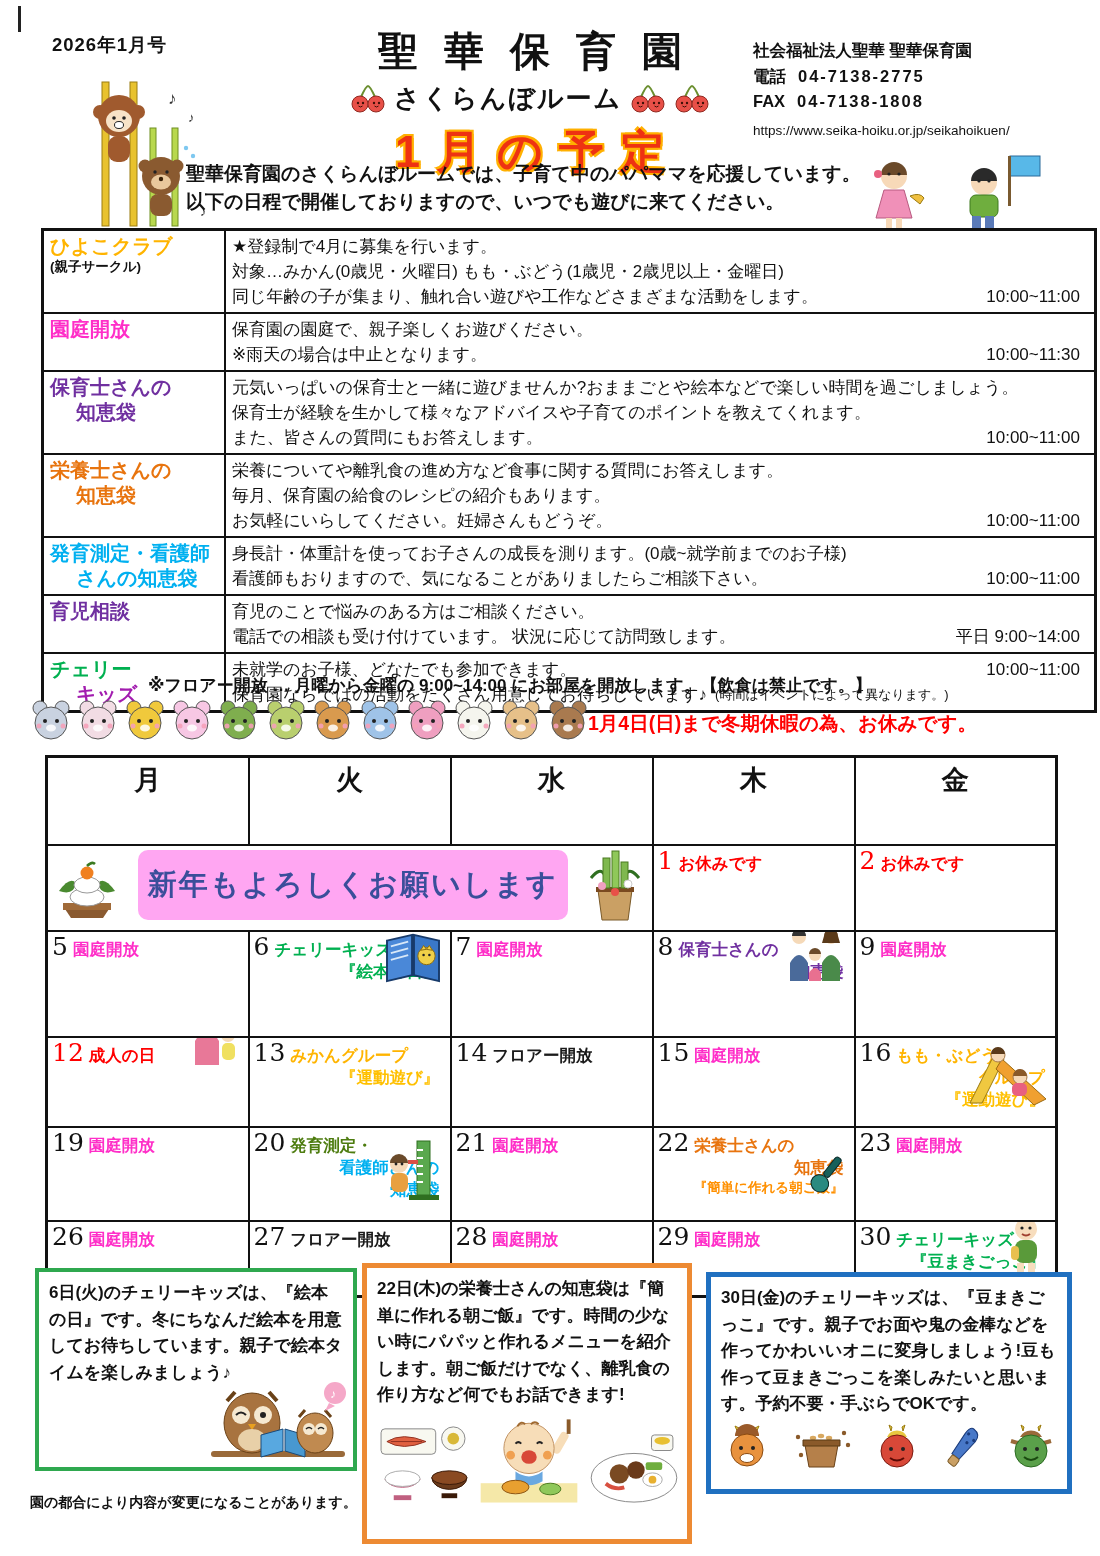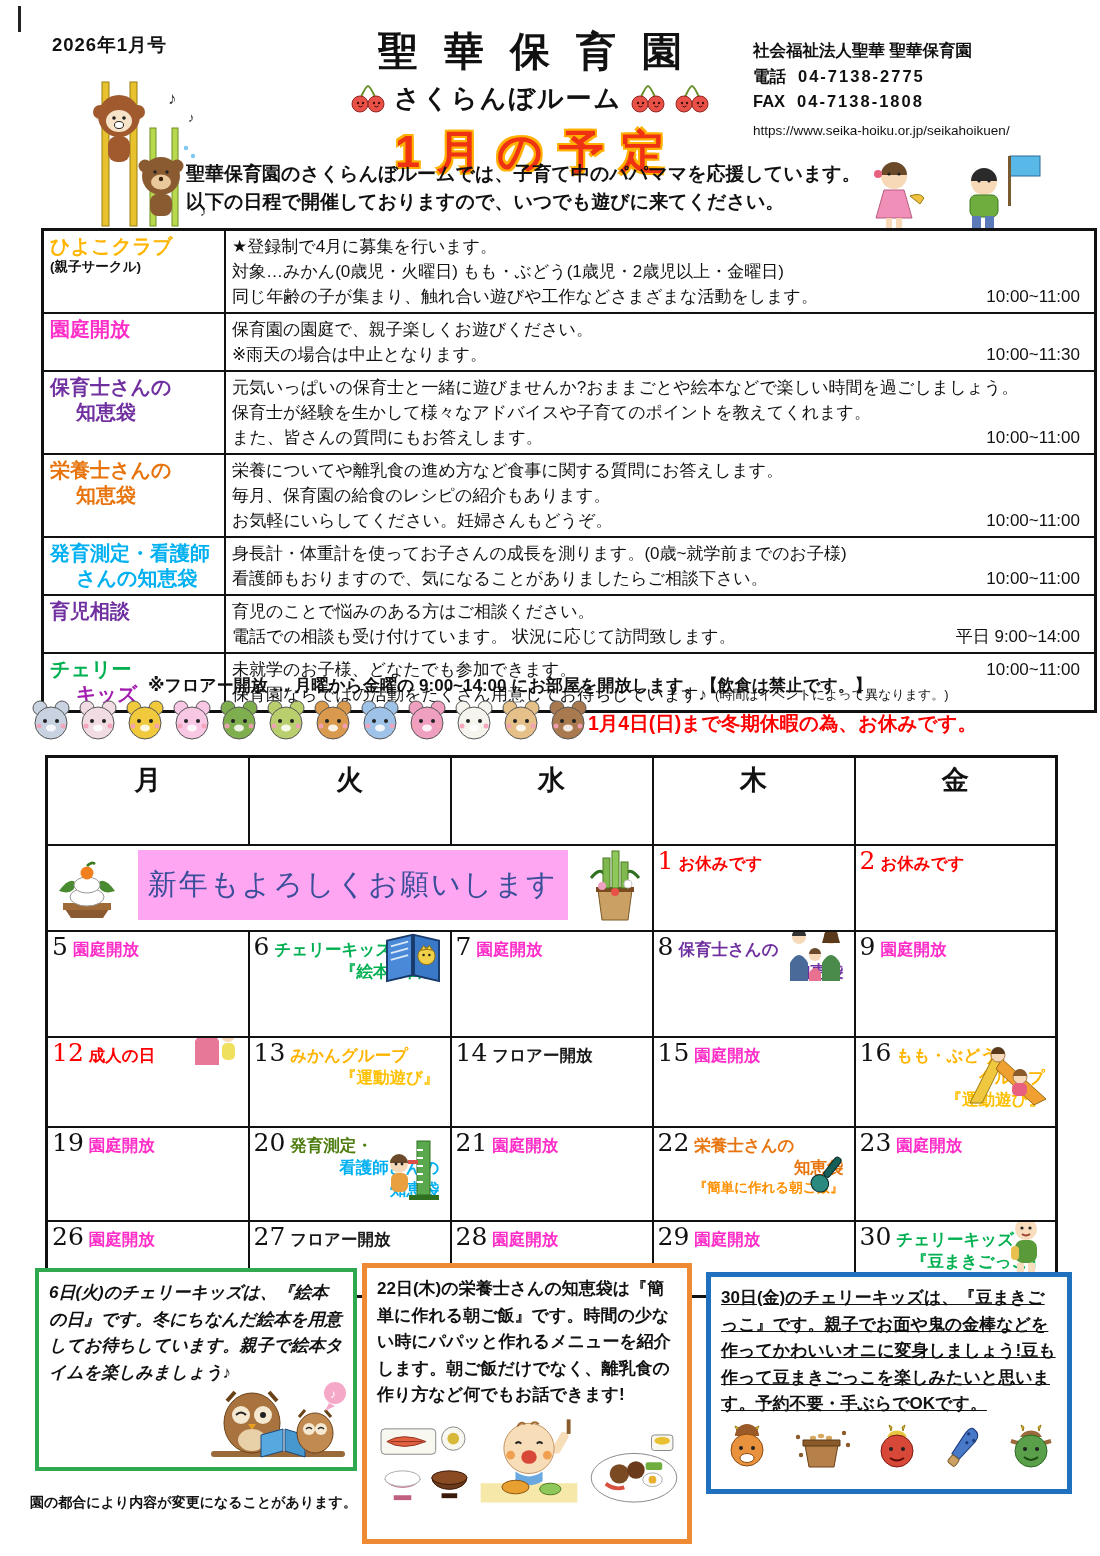--- a/index.html
+++ b/index.html
@@ -50,22 +50,22 @@
   #calendar tbody tr:nth-child(3){height:90px;}
   #calendar tbody tr:nth-child(4){height:94px;}
   #calendar tbody tr:nth-child(5){height:76px;}
   .cell-inner{position:relative;height:100%;}
   .day{font-family:"DejaVu Serif","Liberation Serif",serif;font-size:25px;line-height:1.05;margin-right:5px;}
   .event{font-weight:bold;font-size:16.5px;}
   .event.small{font-size:13.5px;}
   .event-line{display:block;text-align:right;padding-right:6px;}
   .cell-icon{position:absolute;right:1px;bottom:0;line-height:0;}
   .banner-wrap{display:flex;align-items:center;justify-content:space-between;height:100%;padding:0 4px;}
-  .banner-text{background:#FFA6F2;color:#3A4E9A;font-size:29px;font-weight:normal;letter-spacing:2px;
-               padding:15px 10px;white-space:nowrap;}
+  .banner-text{background:#FFA6F2;color:#3A4E9A;font-size:29px;font-weight:bold;letter-spacing:2px;
+               padding:15px 10px;white-space:nowrap;border-radius:10px;}
 
   
   .info-box{position:absolute;background:#fff;box-sizing:border-box;}
   .info-box p{margin:0;font-size:17px;line-height:26.5px;font-weight:bold;}
   #box0{left:35px;top:1268px;width:322px;height:203px;border:4px solid #2FA84F;padding:8px 10px;}
   #box0 .box-icons{position:absolute;right:4px;bottom:2px;line-height:0;}
   #box1{left:362px;top:1263px;width:330px;height:281px;border:5px solid #ED8A33;padding:8px 10px;}
   #box1 .box-icons{display:flex;justify-content:space-between;align-items:flex-end;margin-top:6px;line-height:0;}
   #box2{left:706px;top:1272px;width:366px;height:222px;border:5px solid #2070C0;padding:8px 10px;}
   #box2 .box-icons{display:flex;justify-content:space-between;align-items:center;margin-top:6px;line-height:0;}
@@ -668,21 +668,21 @@
                   <rect x="9" y="37" width="8" height="14" rx="4" fill="#e8c050"></rect>
                   <rect x="15" y="54" width="7" height="9" fill="#f7ddbd"></rect>
                   <rect x="26" y="54" width="7" height="9" fill="#f7ddbd"></rect>
                 </svg></span>
             </div>
           </td>
         </tr>
       </tbody>
   </table>
 
-  <div class="info-box" id="box0" style="border-color: rgb(47, 168, 79); font-style: italic;">
+  <div class="info-box" id="box0" style="border-color: rgb(47, 168, 79);">
     <p>6日(火)のチェリーキッズは、『絵本の日』です。冬にちなんだ絵本を用意してお待ちしています。親子で絵本タイムを楽しみましょう♪</p>
     <div class="box-icons" id="box0-icons"><span class="icon"><svg width="142" height="88" viewBox="0 0 142 88">
             <rect x="4" y="74" width="134" height="6" rx="3" fill="#9a6a3a"></rect>
             <ellipse cx="45" cy="46" rx="28" ry="30" fill="#a8733f" stroke="#6a4218"></ellipse>
             <path d="M20 24 l8 -9 M70 24 l-8 -9" stroke="#6a4218" stroke-width="4"></path>
             <circle cx="34" cy="38" r="9" fill="#f5e8d0"></circle>
             <circle cx="56" cy="38" r="9" fill="#f5e8d0"></circle>
             <path d="M29 38 q5 -5 10 0" stroke="#222" fill="none" stroke-width="2"></path>
             <circle cx="56" cy="38" r="3" fill="#222"></circle>
             <path d="M41 47 l4 6 4 -6z" fill="#e8a020"></path>
@@ -735,21 +735,21 @@
             <ellipse cx="48" cy="46" rx="44" ry="25" fill="#fff" stroke="#888"></ellipse>
             <circle cx="33" cy="42" r="10" fill="#7a4a22"></circle>
             <circle cx="50" cy="38" r="9" fill="#6a3a1a"></circle>
             <ellipse cx="67" cy="48" rx="10" ry="7" fill="#fff" stroke="#aaa"></ellipse>
             <circle cx="67" cy="48" r="4" fill="#e8b030"></circle>
             <rect x="60" y="30" width="17" height="8" rx="2" fill="#6fae3e"></rect>
             <path d="M19 52 q9 7 19 4" stroke="#d85040" stroke-width="4" fill="none"></path>
           </svg></span>
       </div>
   </div>
-  <div class="info-box" id="box2" style="border-color: rgb(32, 112, 192); text-decoration: underline;">
+  <div class="info-box" id="box2" style="border-color: rgb(32, 112, 192);">
     <p>30日(金)のチェリーキッズは、『豆まきごっこ』です。親子でお面や鬼の金棒などを作ってかわいいオニに変身しましょう!豆も作って豆まきごっこを楽しみたいと思います。予約不要・手ぶらでOKです。</p>
     <div class="box-icons" id="box2-icons">
         <span class="icon"><svg width="52" height="48" viewBox="0 0 52 48">
             <path d="M17 9 l-3 -7 4 2z M35 9 l3 -7 -4 2z" fill="#e8d048" stroke="#9a7a10"></path>
             <path d="M14 12 a12 12 0 0 1 24 0z" fill="#9a5a2a"></path>
             <circle cx="26" cy="26" r="16" fill="#e8923e" stroke="#8a4a10"></circle>
             <circle cx="20" cy="24" r="2" fill="#222"></circle>
             <circle cx="32" cy="24" r="2" fill="#222"></circle>
             <ellipse cx="26" cy="34" rx="7" ry="4.5" fill="#fff" stroke="#8a4a10"></ellipse>
           </svg></span>

